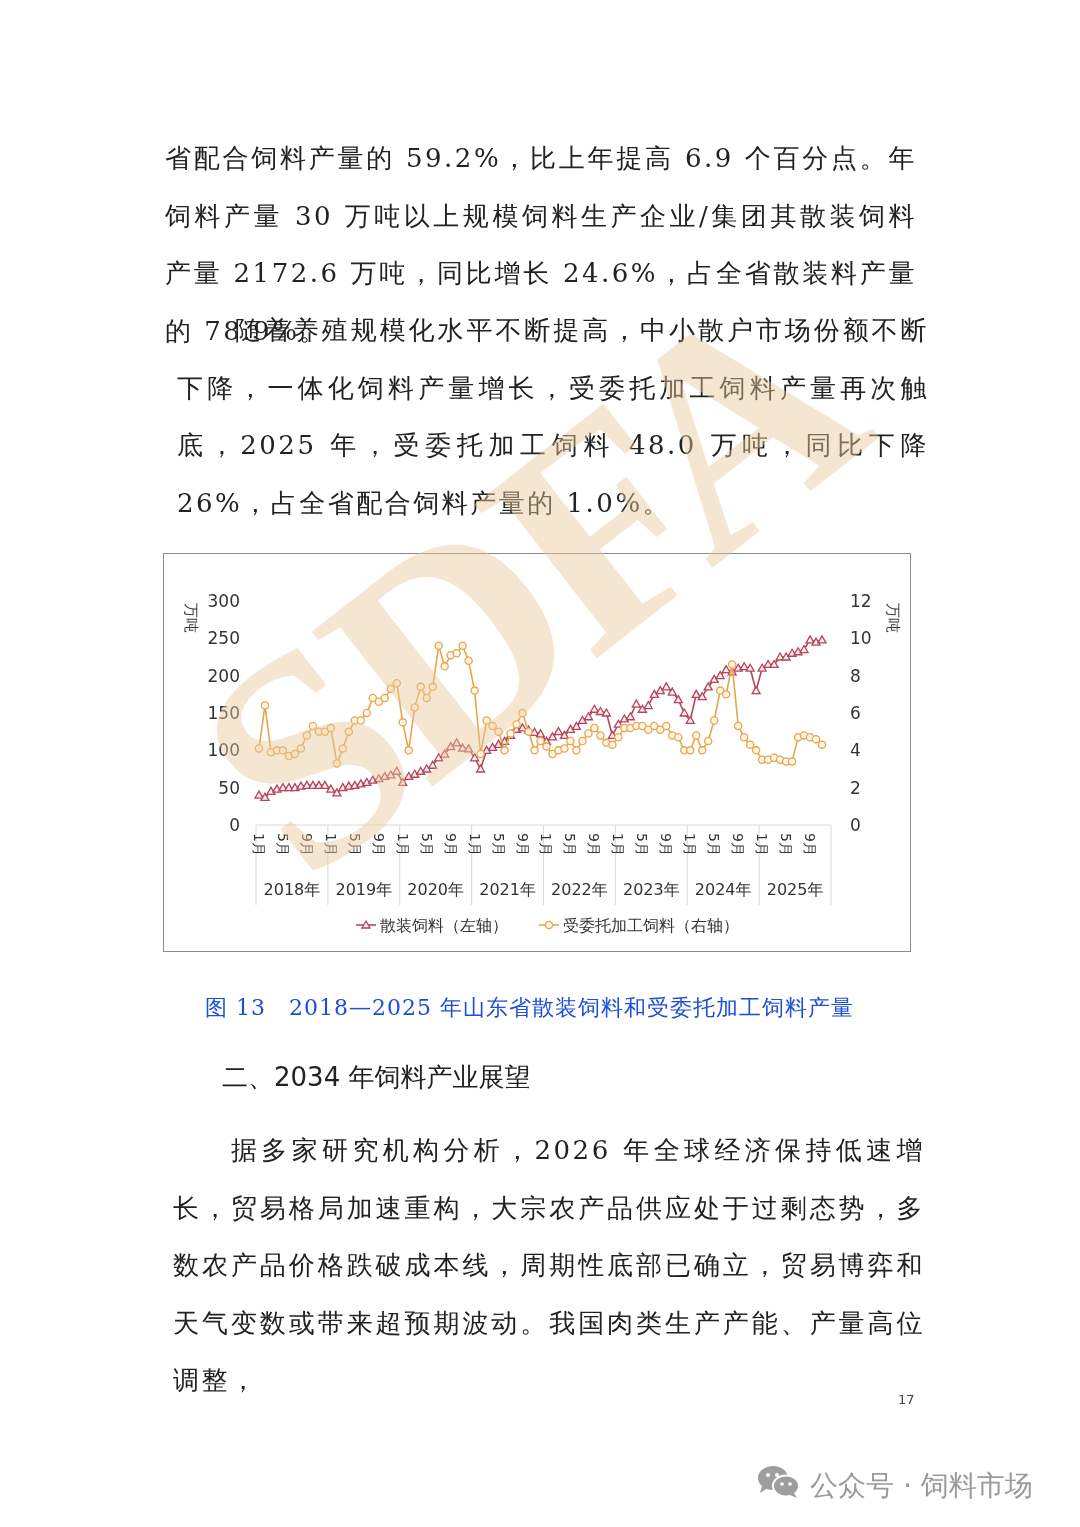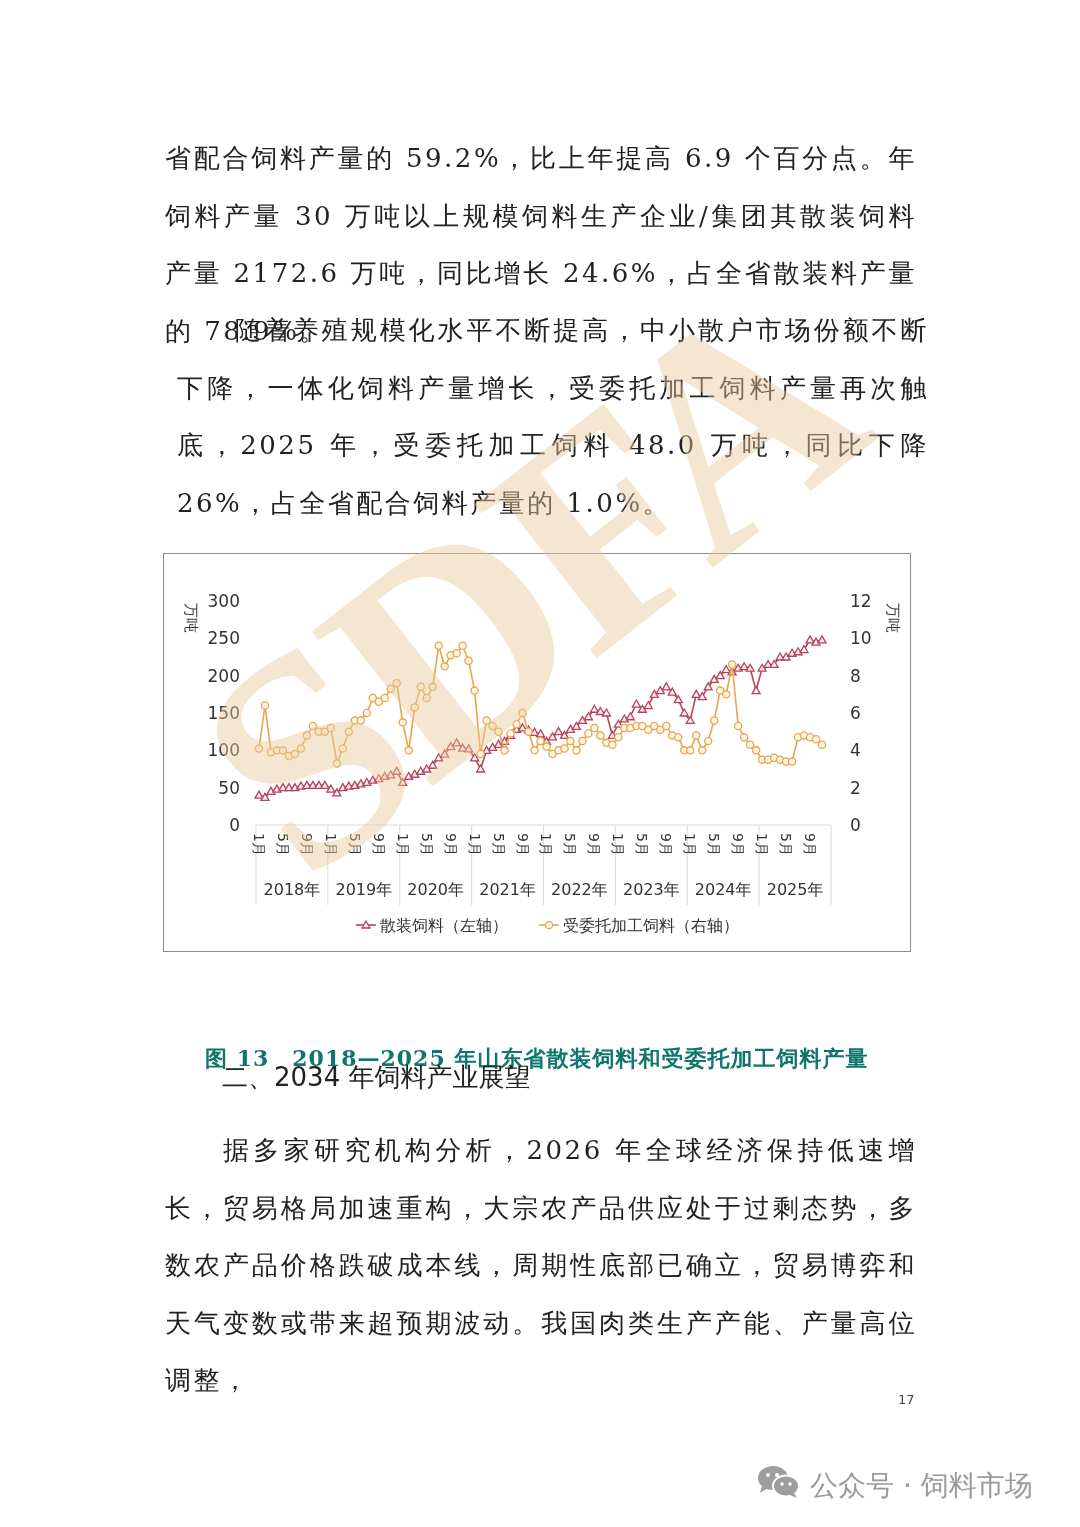--- a/index.html
+++ b/index.html
@@ -13,31 +13,31 @@
     font-size:300px; color:#e9c99a; opacity:0.45; transform:rotate(-38deg);
     transform-origin:50% 50%; letter-spacing:-10px; pointer-events:none; z-index:3;
     line-height:1; white-space:nowrap;
   }
   .para {
     position:absolute; left:165px; width:752px; font-size:26px; line-height:57.5px;
     letter-spacing:2.5px; text-align:justify; z-index:1;
   }
   .para.p1 { top:130px; }
   .para.p2 { top:302px; text-indent:58px;margin-left:12px; }
-  .para.p3 { top:1122px; text-indent:58px; }
+  .para.p3 { top:1122px; text-indent:58px;margin-left:8px; }
   .chart-box {
     position:absolute; left:163px; top:553px; width:746px; height:397px;
     border:1.5px solid #8c8c8c; background:transparent; z-index:2;
   }
   .chart-title {
     position:absolute; left:0; right:0; top:10px; text-align:center;
     font-family:"DejaVu Sans","Liberation Sans",sans-serif; font-size:19px; color:#333;
   }
   .caption {
-    position:absolute; left:205px; top:1044px; font-size:22px; letter-spacing:1px; color:#0f766e;font-weight:bold;
+    position:absolute; left:205px; top:993px; font-size:22px; letter-spacing:1px; color:#1d4ed8;
   }
   .heading {
     position:absolute; left:222px; top:1060px; font-family:"DejaVu Sans","Liberation Sans",sans-serif;
     font-size:26px; font-weight:500; color:#222;
   }
   .page-num {
     position:absolute; left:898px; top:1392px; font-family:"DejaVu Sans","Liberation Sans",sans-serif;
     font-size:13px; color:#444;
   }
   .footer {

